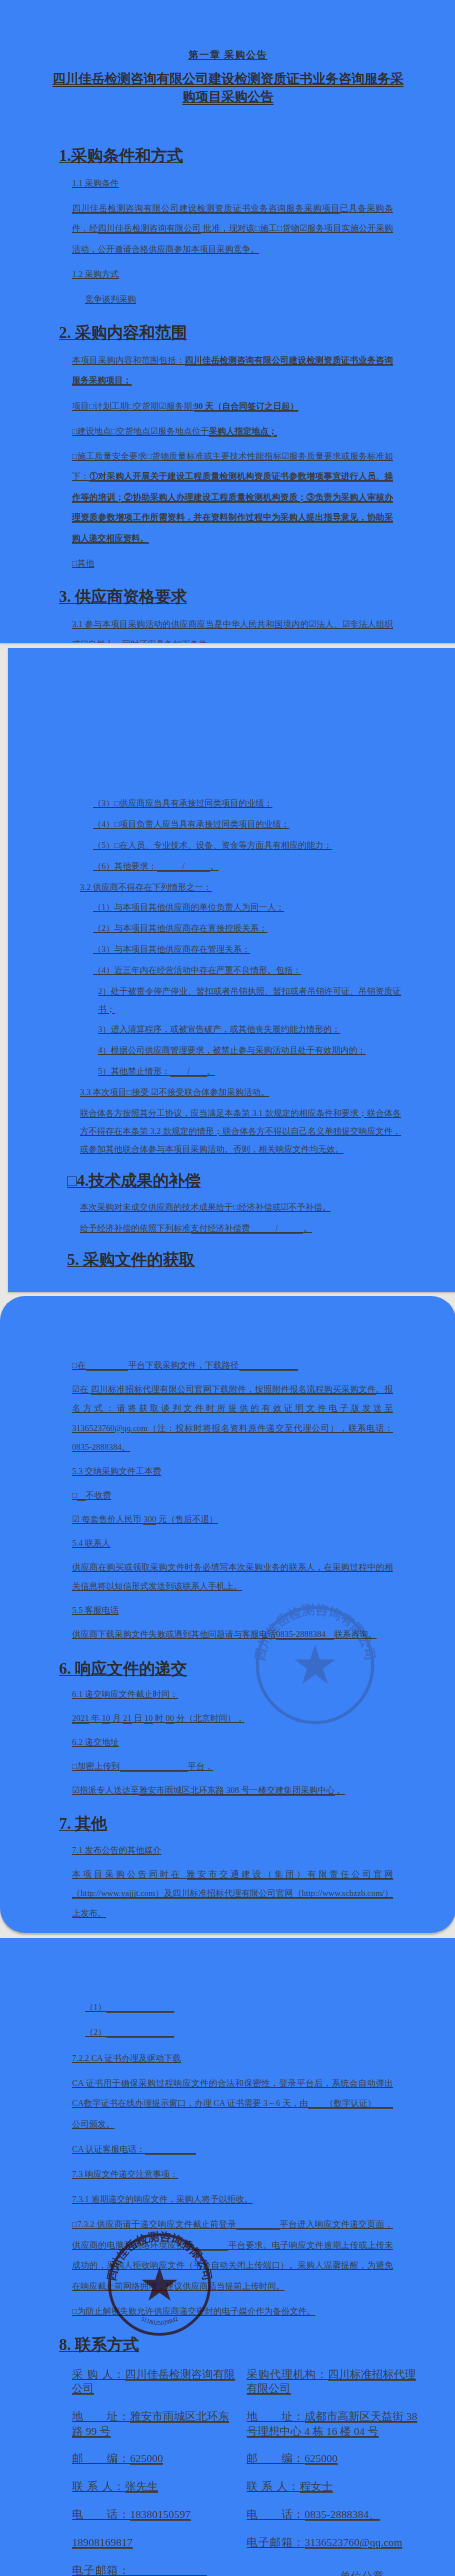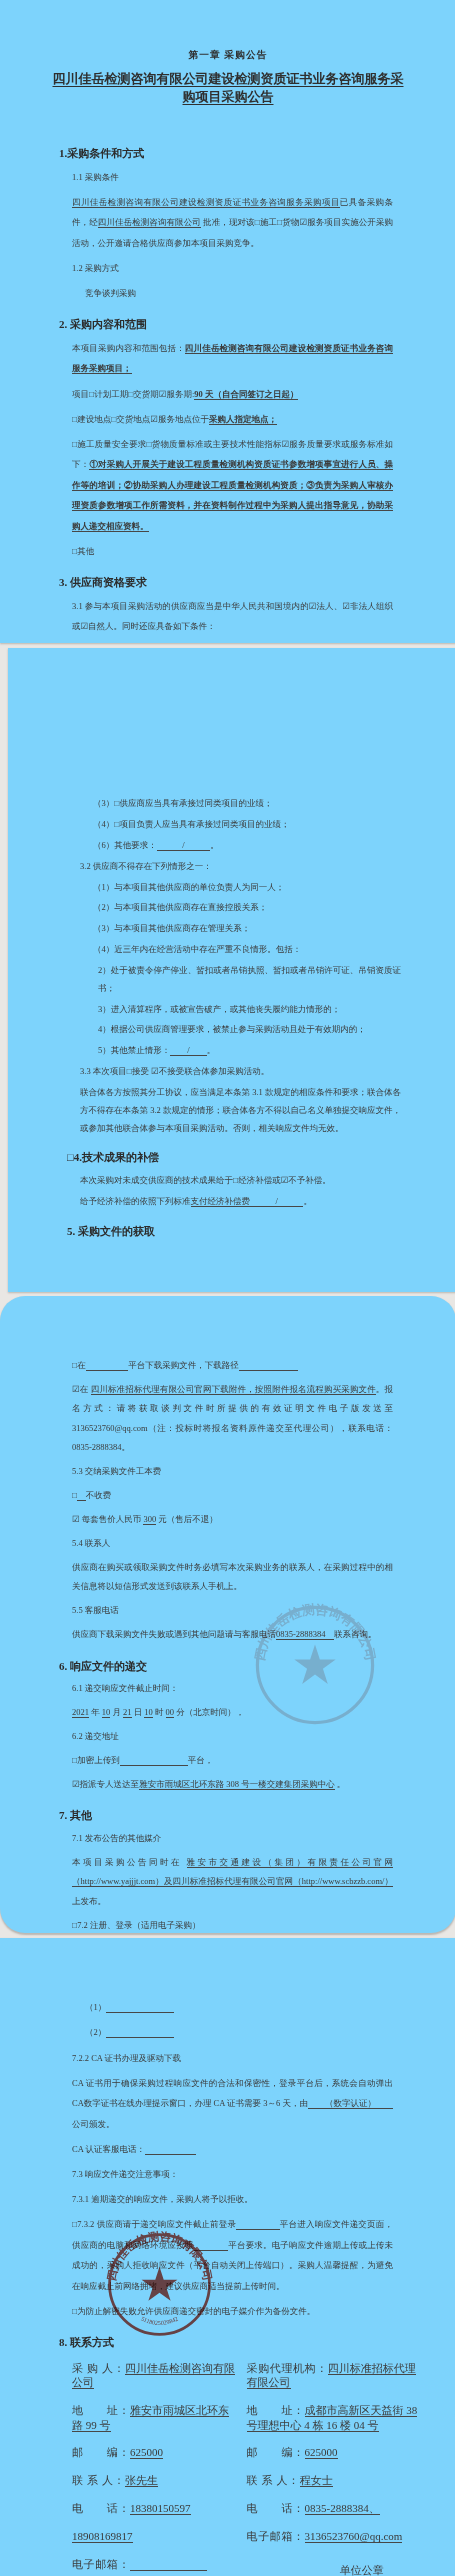--- a/index.html
+++ b/index.html
@@ -4,38 +4,39 @@
 <style>
   html,body{margin:0;padding:0;}
   body{
     width:456px;height:2576px;overflow:hidden;
     background:#e9e7e4;
     font-family:"Liberation Serif","DejaVu Serif",serif;
     color:#3b3b3b;
   }
   .page{
     position:relative;width:456px;box-sizing:border-box;
-    background:#7dd3fc;
+    background:#3b82f6;
     box-shadow:0 1.1px 1.7px rgba(130,125,118,.45);
     margin-bottom:4.6px;
     overflow:hidden;
+    text-decoration:underline;
   }
   .page1{height:643px;padding-top:49px;}
   .page2{height:644px;padding-top:144px;margin-left:8px;}
   .page3{height:637px;padding-top:55px;border-radius:25px;}
   .page4{height:639px;padding-top:55px;}
   .center{text-align:center;}
   .chapter{font-size:9.7px;font-weight:bold;color:#2f2f2f;letter-spacing:1.1px;margin:0 0 8px 0;}
   .doctitle{
     font-size:13px;font-weight:bold;color:#2f2f2f;line-height:17.7px;
     margin:0 50px 0 50px;
     text-decoration:underline;text-underline-offset:2.8px;text-decoration-thickness:0.9px;
   }
   .sp{height:27px;}
-  .h1{font-size:11px;font-weight:bold;color:#2c2c2c;margin:13.7px 63px 5.7px 59px;}
+  .h1{font-size:16px;font-weight:bold;color:#2c2c2c;margin:13.7px 63px 5.7px 59px;}
   .bodyp{font-size:8.5px;line-height:20.5px;margin:4.6px 63px 4.6px 72px;text-align:justify;}
   .page2 .bodyp{line-height:18px;margin-top:2.8px;margin-bottom:2.8px;}
   .page3 .bodyp{line-height:19.4px;}
   .item{margin-left:85px;}
   .sub{margin-left:90px;}
   .u{border-bottom:0.9px solid #474747;}
   .blank{border-bottom:0.9px solid #474747;white-space:pre;}
   .b{font-weight:bold;}
   
   .contact{display:flex;margin:11.4px 34px 0 72px;font-size:11px;}
@@ -73,20 +74,21 @@
 
   <div class="h1">3. 供应商资格要求</div>
   <p class="bodyp">3.1 参与本项目采购活动的供应商应当是中华人民共和国境内的☑法人、☑非法人组织 或☑自然人。同时还应具备如下条件：</p>
   <p class="bodyp item"><span>（1）□供应商应当具备</span><span class="blank">　/　</span><span>资质；</span></p>
 
 </div>
 
 <div class="page page2">
   <p class="bodyp item">（3）□供应商应当具有承接过同类项目的业绩；</p>
   <p class="bodyp item">（4）□项目负责人应当具有承接过同类项目的业绩；</p>
+  <p class="bodyp item">（5）□在人员、专业技术、设备、资金等方面具有相应的能力；</p>
   <p class="bodyp item"><span>（6）其他要求：</span><span class="blank">　　　/　　　</span><span>。</span></p>
 
   <p class="bodyp">3.2 供应商不得存在下列情形之一：</p>
   <p class="bodyp item">（1）与本项目其他供应商的单位负责人为同一人；</p>
   <p class="bodyp item">（2）与本项目其他供应商存在直接控股关系；</p>
   <p class="bodyp item">（3）与本项目其他供应商存在管理关系；</p>
   <p class="bodyp item">（4）近三年内在经营活动中存在严重不良情形。包括：</p>
   <p class="bodyp sub">2）处于被责令停产停业、暂扣或者吊销执照、暂扣或者吊销许可证、吊销资质证书；</p>
   <p class="bodyp sub">3）进入清算程序，或被宣告破产，或其他丧失履约能力情形的；</p>
   <p class="bodyp sub">4）根据公司供应商管理要求，被禁止参与采购活动且处于有效期内的；</p>

